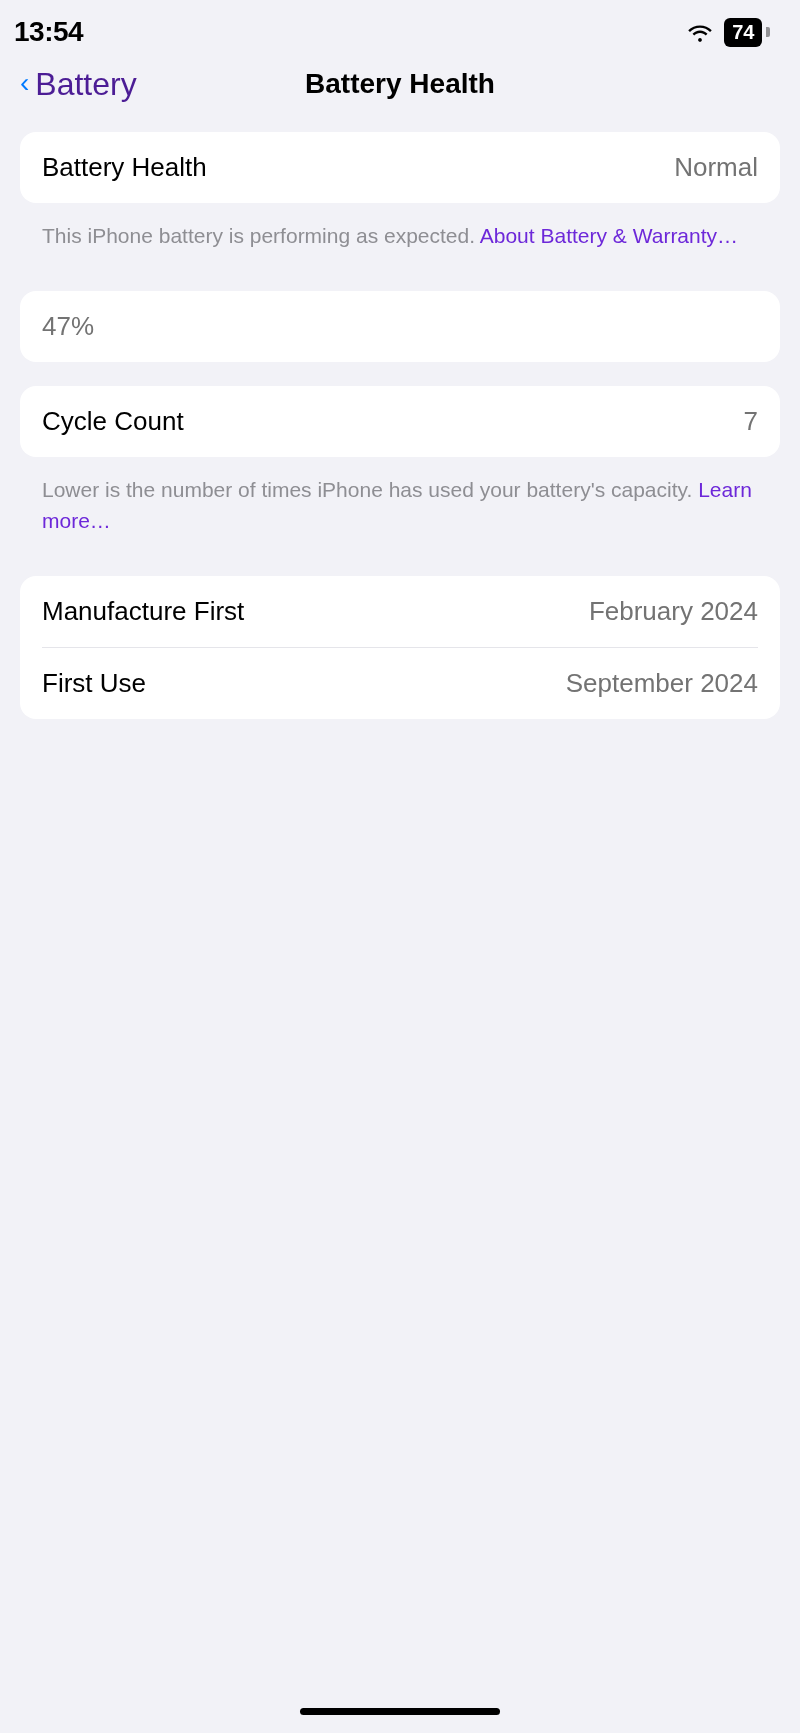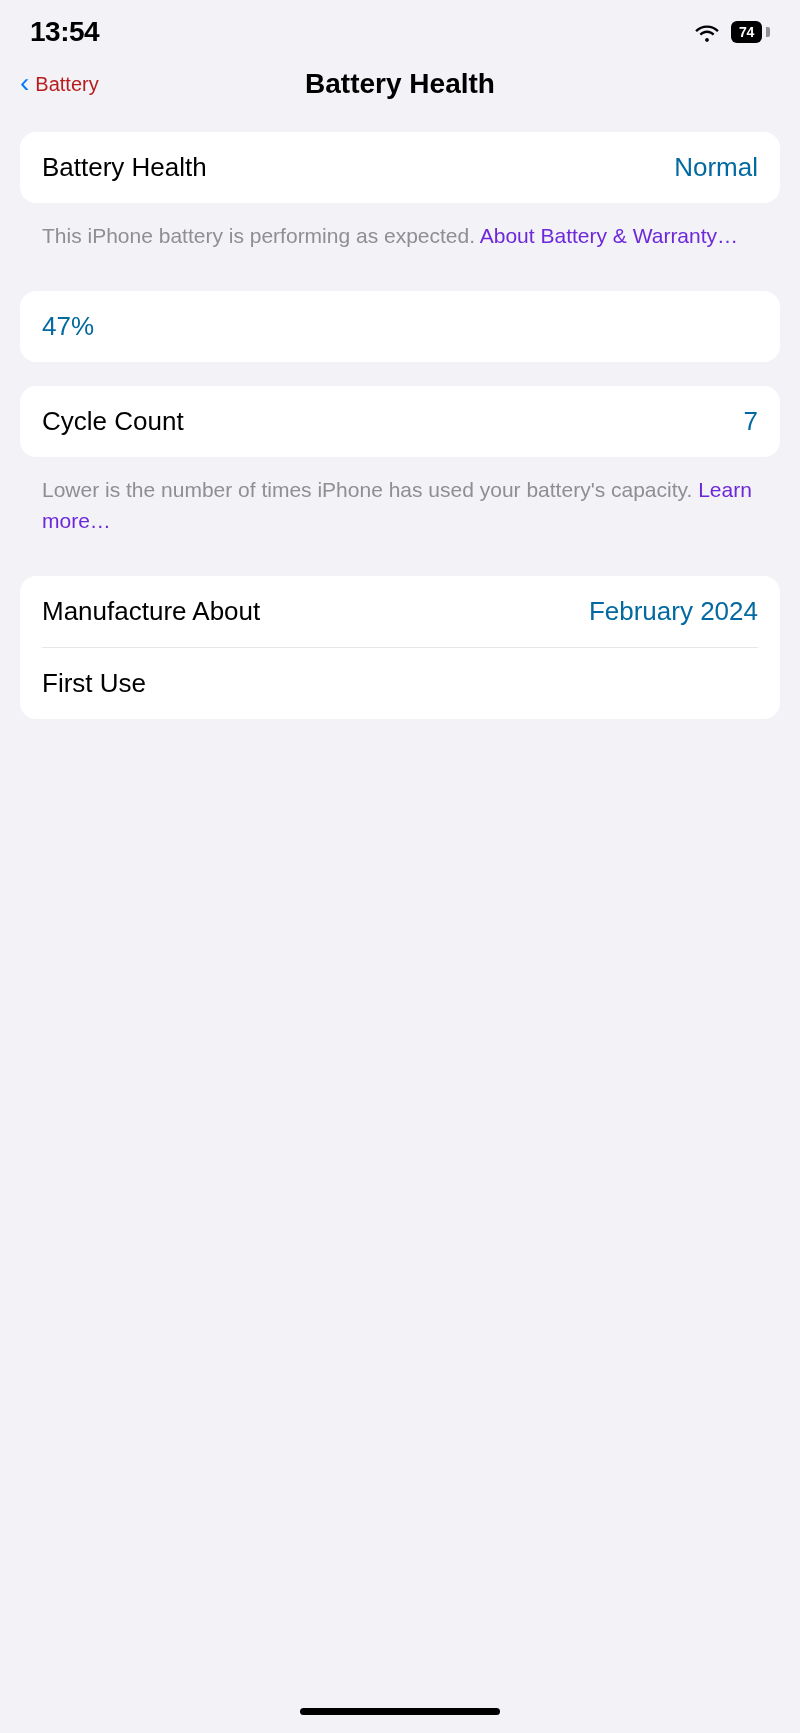--- a/index.html
+++ b/index.html
@@ -15,21 +15,21 @@
       background-color: #f2f2f7;
       font-family: -apple-system, 'SF Pro Display', 'SF Pro Text', 'Helvetica Neue', Arial, sans-serif;
       position: relative;
     }
 
     
     .status-bar {
       display: flex;
       justify-content: space-between;
       align-items: center;
-      padding: 14px 30px 10px 30px;
+      padding: 14px 30px 10px 14px;
       height: 60px;
     }
 
     .status-time {
       font-size: 28px;
       font-weight: 600;
       color: #000;
       letter-spacing: -0.5px;
     }
 
@@ -46,21 +46,21 @@
 
     .battery-status {
       display: flex;
       align-items: center;
       gap: 4px;
     }
 
     .battery-pill {
       background: #000;
       color: #fff;
-      font-size: 14px;
+      font-size: 20px;
       font-weight: 600;
       padding: 3px 8px;
       border-radius: 6px;
       letter-spacing: -0.3px;
     }
 
     .battery-tip {
       width: 4px;
       height: 10px;
       background: #000;
@@ -90,22 +90,22 @@
     }
 
     .back-chevron {
       font-size: 28px;
       font-weight: 300;
       line-height: 1;
       margin-top: -2px;
     }
 
     .back-label {
-      font-size: 20px;
-      color: #b91c1c;
+      font-size: 32px;
+      color: #4c1d95;
     }
 
     .nav-title {
       font-size: 28px;
       font-weight: 700;
       color: #000;
       text-align: center;
     }
 
     
@@ -130,21 +130,21 @@
 
     .card-row-label {
       font-size: 26px;
       font-weight: 400;
       color: #000;
     }
 
     .card-row-value {
       font-size: 26px;
       font-weight: 400;
-      color: #0369a1;
+      color: #737373;
     }
 
     .card-divider {
       height: 1px;
       background: #e5e5ea;
       margin: 0 22px;
     }
 
     
     .description {
@@ -238,25 +238,26 @@
     <div class="description">
       <span>Lower is the number of times iPhone has used your battery's capacity.</span>
       <span> </span>
       <a class="description-link">Learn more…</a>
     </div>
   </div>
 
   <div class="section-group">
     <div class="card">
       <div class="card-row">
-        <span class="card-row-label">Manufacture About</span>
+        <span class="card-row-label">Manufacture First</span>
         <span class="card-row-value">February 2024</span>
       </div>
       <div class="card-divider"></div>
       <div class="card-row">
         <span class="card-row-label">First Use</span>
+        <span class="card-row-value">September 2024</span>
       </div>
     </div>
   </div>
 
 </div>
 
 <div class="home-indicator"></div>
 
 </body></html>

